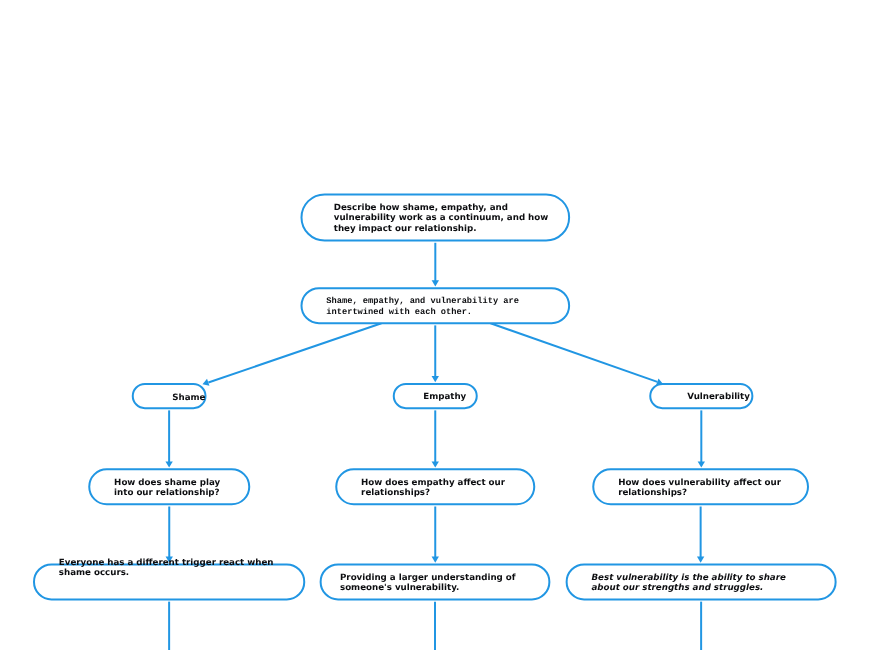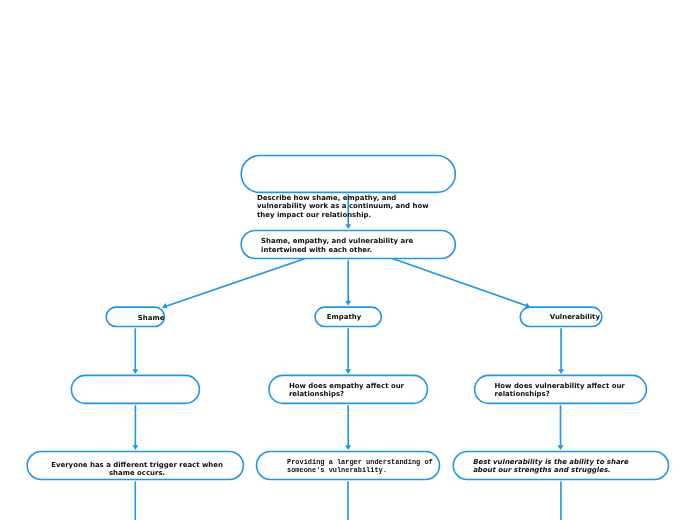--- a/index.html
+++ b/index.html
@@ -57,24 +57,25 @@
       <rect x="520.20" y="307.10" width="81.70" height="19.40" rx="9.70"></rect>
       <rect x="71.40" y="375.40" width="128.00" height="28.00" rx="14.00"></rect>
       <rect x="269.00" y="375.40" width="158.40" height="28.00" rx="14.00"></rect>
       <rect x="474.60" y="375.40" width="171.80" height="28.00" rx="14.00"></rect>
       <rect x="27.20" y="451.50" width="216.20" height="28.00" rx="14.00"></rect>
       <rect x="256.50" y="451.50" width="183.00" height="28.00" rx="14.00"></rect>
       <rect x="453.30" y="451.50" width="215.20" height="28.00" rx="14.00"></rect>
     </g>
   </svg>
 
-  <div class="label" style="left:257px;top:161.7px;width:178px;margin-top:32px;">Describe how shame, empathy, and vulnerability work as a continuum, and how they impact our relationship.</div>
-  <div class="label" style="left:261.1px;top:237.2px;width:178px;">Shame, empathy, and vulnerability are intertwined with each other.</div>
+  <div class="label" style="left:267px;top:161.7px;width:178px;">Describe how shame, empathy, and vulnerability work as a continuum, and how they impact our relationship.</div>
+  <div class="label" style="left:261.1px;top:237.2px;width:178px;font-family:Liberation Mono, monospace;">Shame, empathy, and vulnerability are intertwined with each other.</div>
   <div class="label center" style="left:106.2px;top:313.7px;width:58.2px;text-align:right;">Shame</div>
-  <div class="label center" style="left:315.0px;top:313.4px;width:58px;">Empathy</div>
+  <div class="label center" style="left:315.0px;top:313.4px;width:58px;text-align:right;">Empathy</div>
   <div class="label center" style="left:534px;top:313.4px;width:81.7px;">Vulnerability</div>
+  <div class="label" style="left:91.3px;top:381.5px;width:92.3px;">How does shame play into our relationship?</div>
   <div class="label" style="left:494.5px;top:381.5px;width:135.7px;">How does vulnerability affect our relationships?</div>
   <div class="label" style="left:288.9px;top:381.5px;width:122.2px;">How does empathy affect our relationships?</div>
-  <div class="label" style="left:47.1px;top:461px;width:180px;text-align:center;">Everyone has a different trigger react when shame occurs.</div>
-  <div class="label" style="left:287px;top:457.7px;width:147px;font-family:Liberation Mono, monospace;">Providing a larger understanding of someone's vulnerability.</div>
+  <div class="label" style="left:47.1px;top:446px;width:180px;">Everyone has a different trigger react when shame occurs.</div>
+  <div class="label" style="left:272px;top:457.7px;width:147px;">Providing a larger understanding of someone's vulnerability.</div>
   <div class="label" style="left:473.2px;top:457.7px;width:179.1px;font-style:italic;">Best vulnerability is the ability to share about our strengths and struggles.</div>
 
 </div>
 
 </body></html>

